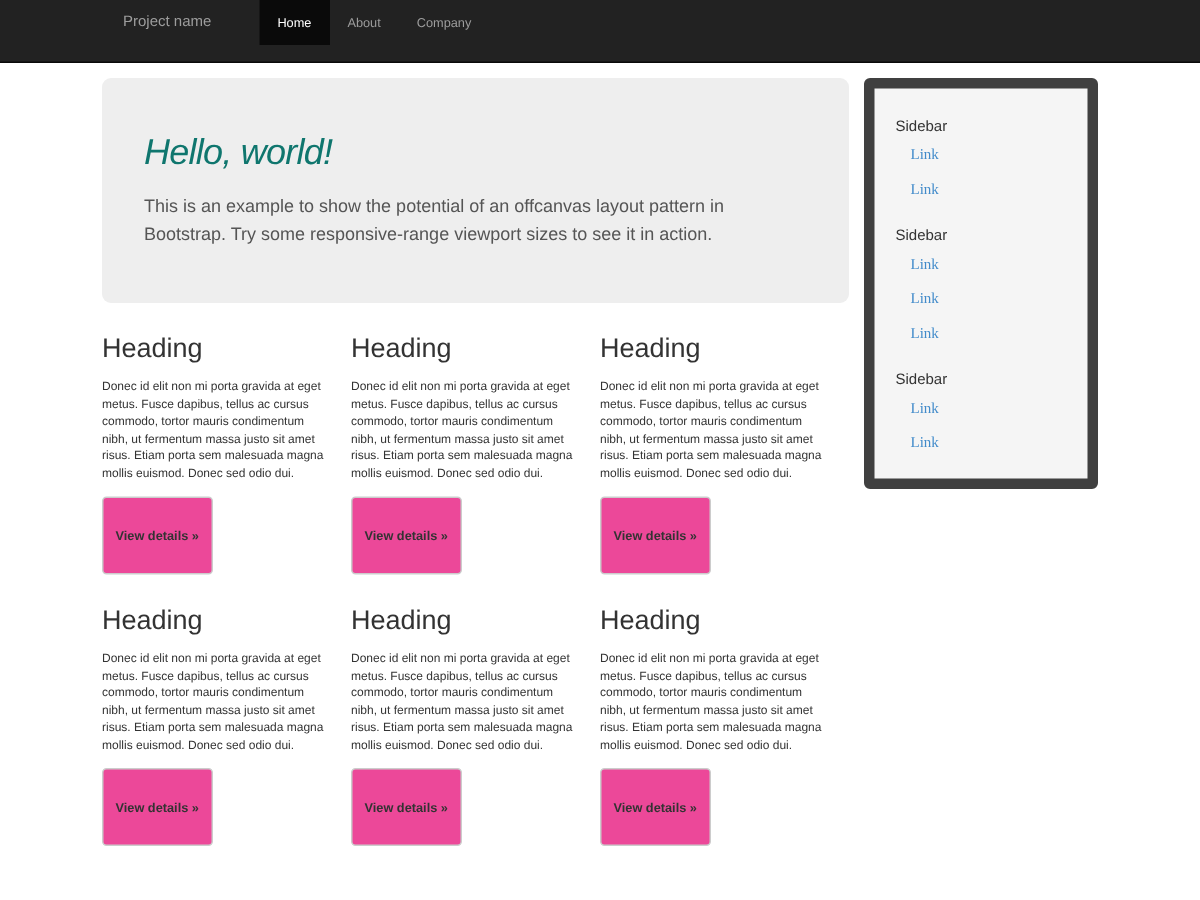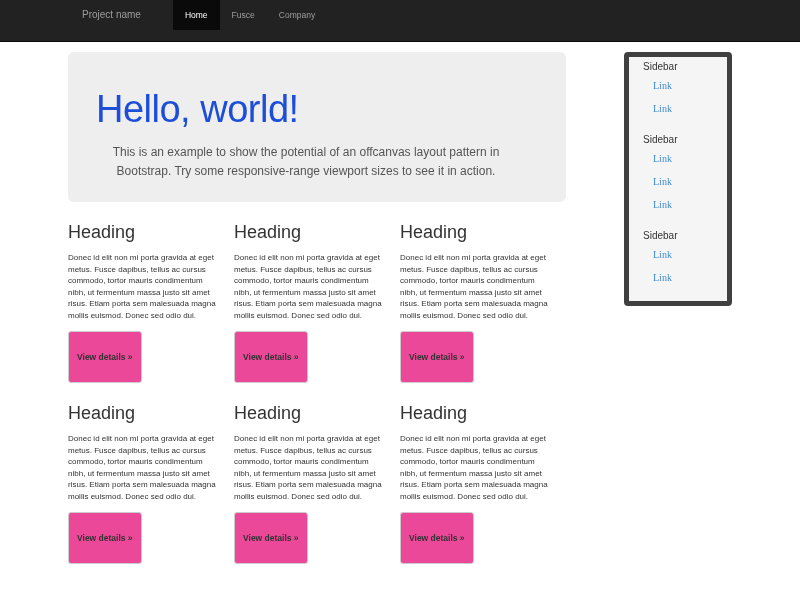--- a/index.html
+++ b/index.html
@@ -55,42 +55,41 @@
   
   .jumbotron {
     background: #eeeeee;
     border-radius: 6px;
     height: 150px;
     padding: 36px 28px 24px 28px;
     margin-bottom: 20px;
   }
   .jumbotron h1 {
     margin: 0;
-    font-size: 38px;
+    font-size: 24px;
     font-weight: 500;
     letter-spacing: -0.5px;
-    color: #1d4ed8;
+    color: #0f766e;
+    font-style: italic;
   }
   .jumbotron p {
     margin: 12px 0 0;
     font-size: 12px;
     line-height: 19px;
     color: #555555;
     max-width: 420px;
-    text-align: center;
   }
 
   
   .sidebar-box {
     background: #f5f5f5;
-    border: 5px solid #404040;
+    border: 7px solid #404040;
     border-radius: 4px;
     min-height: 243px;
-    padding: 0 0 12px 0;
-    margin-left: 48px;
+    padding: 16px 0 12px 0;
   }
   .sidebar-heading {
     font-size: 10px;
     color: #333333;
     margin: 14px 0 2px;
     padding: 0 14px;
   }
   .sidebar-group:first-child .sidebar-heading { margin-top: 4px; }
   .sidebar-link {
     display: block;
@@ -146,21 +145,21 @@
 <body>
 
 <nav class="navbar">
   <div class="container">
     <a class="navbar-brand" href="#">Project name</a>
     <ul class="navbar-nav">
       <li class="active">
         <a href="#">Home</a>
       </li>
       <li>
-        <a href="#">Fusce</a>
+        <a href="#">About</a>
       </li>
       <li>
         <a href="#">Company</a>
       </li>
     </ul>
   </div>
 </nav>
 
 <div class="container content">
   <div class="row">

